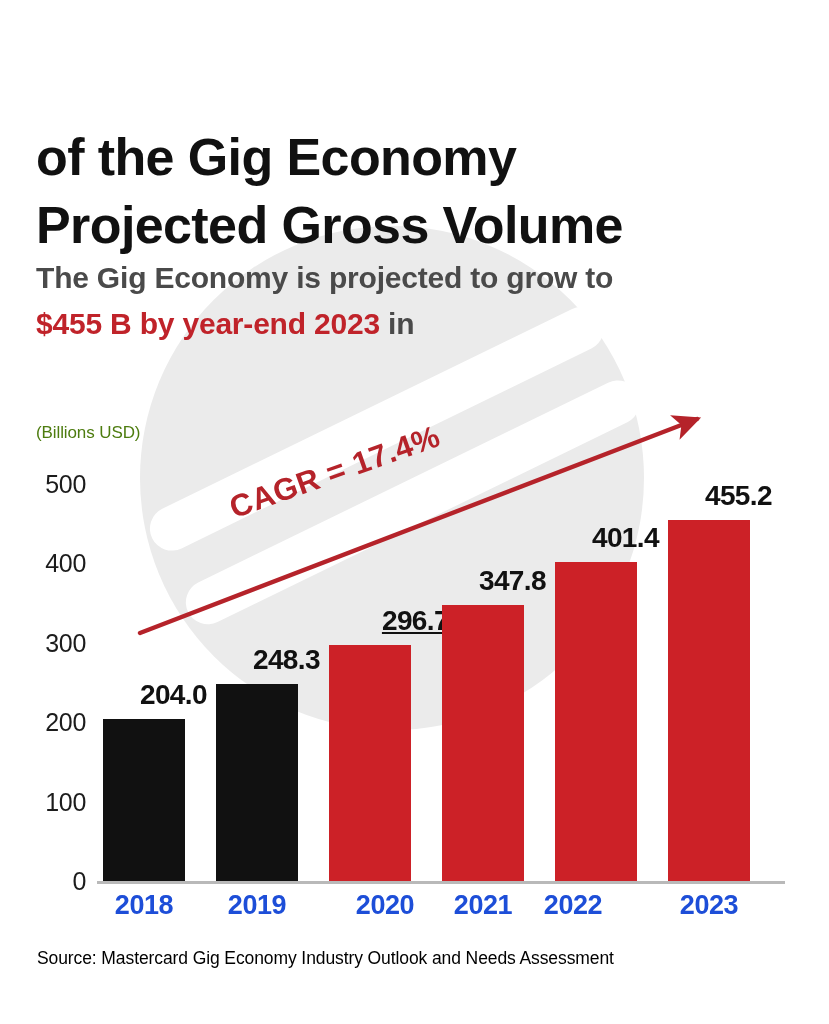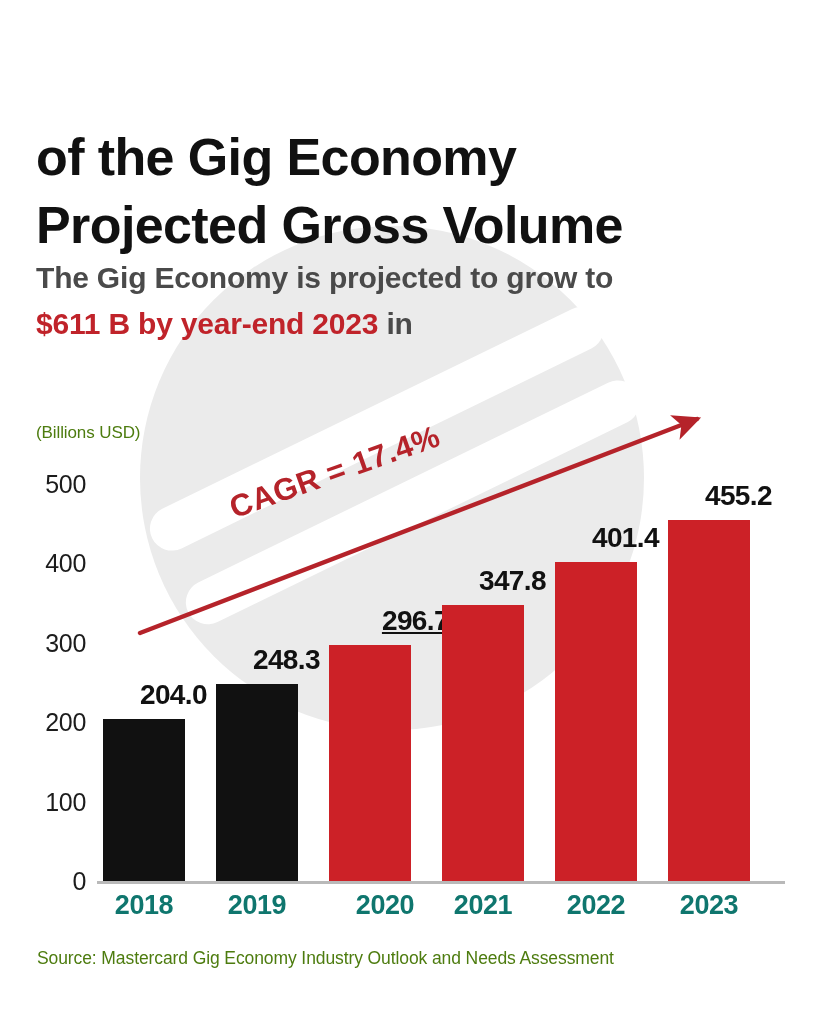--- a/index.html
+++ b/index.html
@@ -114,21 +114,21 @@
     letter-spacing: -0.6px;
     white-space: nowrap;
   }
 
   .xtick {
     position: absolute;
     top: 890px;
     text-align: center;
     font-size: 27px;
     font-weight: bold;
-    color: #0f766e;
+    color: #1d4ed8;
     letter-spacing: -0.4px;
   }
 
   .cagr-label {
     position: absolute;
     left: 225px;
     top: 492px;
     font-size: 31px;
     font-weight: bold;
     color: #b5232a;
@@ -136,21 +136,21 @@
     transform-origin: left top;
     letter-spacing: 0.5px;
     white-space: nowrap;
   }
 
   .source {
     position: absolute;
     left: 37px;
     top: 948px;
     font-size: 17.5px;
-    color: #4d7c0f;
+    color: #000000;
     letter-spacing: -0.1px;
   }
 </style>
 </head>
 <body>
 
 <div id="page">
 
   <svg class="watermark" viewBox="0 0 829 1024" xmlns="http://www.w3.org/2000/svg">
     <circle cx="392" cy="478" r="252" fill="#ebebeb"></circle>
@@ -160,21 +160,21 @@
     </g>
   </svg>
 
   <h1 class="title">
     <span class="line">of the Gig Economy</span>
     <span class="line">Projected Gross Volume</span>
   </h1>
 
   <div class="subtitle">
     <span class="line">The Gig Economy is projected to grow to</span>
-    <span class="line"><span class="hl">$611 B by year-end 2023</span><span> in</span></span>
+    <span class="line"><span class="hl">$455 B by year-end 2023</span><span> in</span></span>
   </div>
 
   <div class="axis-unit">(Billions USD)</div>
 
   <div class="plot">
 
     <div class="ytick-wrap" id="yticks">
         <div class="ytick" style="top: 881px;">0</div>
         <div class="ytick" style="top: 801.6px;">100</div>
         <div class="ytick" style="top: 722.2px;">200</div>
@@ -197,21 +197,21 @@
         <div class="bar" style="left: 555px; width: 82px; height: 318.712px; background: rgb(204, 33, 39);"></div>
         <div class="bar-value" style="left: 533px; width: 126px; top: 522.288px;">401.4</div>
         <div class="bar" style="left: 668px; width: 82px; height: 361.429px; background: rgb(204, 33, 39);"></div>
         <div class="bar-value" style="left: 646px; width: 126px; top: 479.571px;">455.2</div>
       </div>
     <div id="xticks">
         <div class="xtick" style="left: 87px; width: 114px;">2018</div>
         <div class="xtick" style="left: 200px; width: 114px;">2019</div>
         <div class="xtick" style="left: 328px; width: 114px;">2020</div>
         <div class="xtick" style="left: 426px; width: 114px;">2021</div>
-        <div class="xtick" style="left: 539px; width: 114px;">2022</div>
+        <div class="xtick" style="left: 516px; width: 114px;">2022</div>
         <div class="xtick" style="left: 652px; width: 114px;">2023</div>
       </div>
 
     <svg class="watermark" viewBox="0 0 829 1024" xmlns="http://www.w3.org/2000/svg">
       <defs>
         <marker id="arrowhead" markerWidth="7" markerHeight="7" refX="5.4" refY="3" orient="auto">
           <path d="M0,0 L6.4,3 L0,6 L1.6,3 Z" fill="#b5232a"></path>
         </marker>
       </defs>
       <line x1="140" y1="633" x2="697" y2="419" stroke="#b5232a" stroke-width="4.4" stroke-linecap="round" marker-end="url(#arrowhead)"></line>

